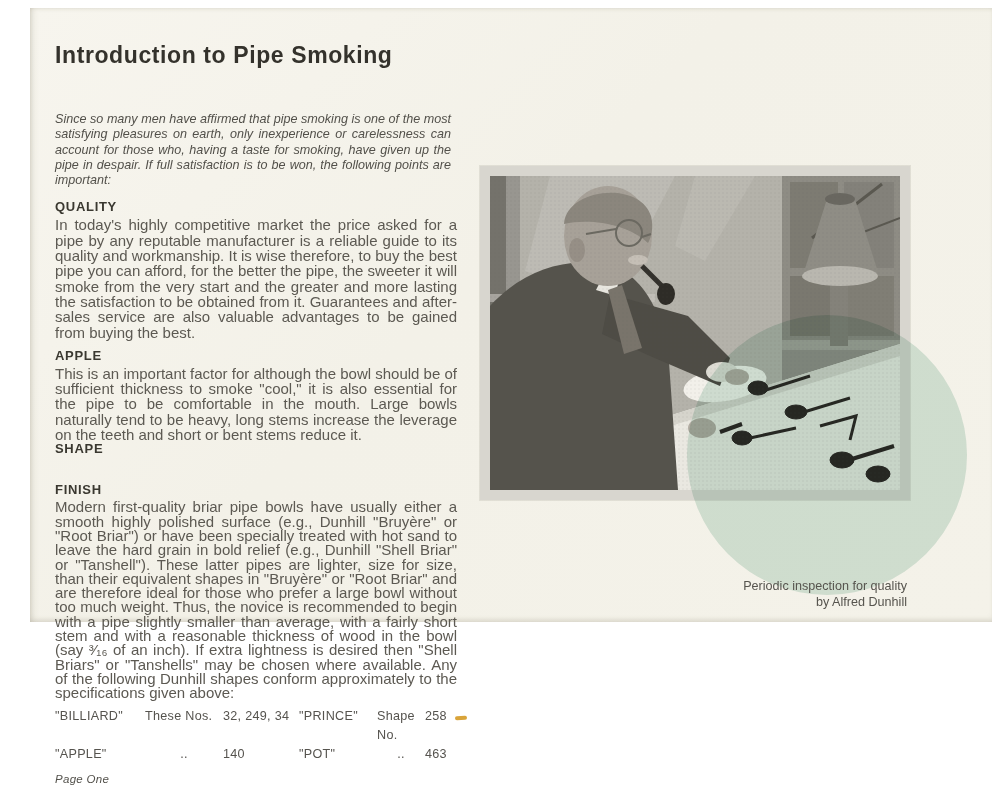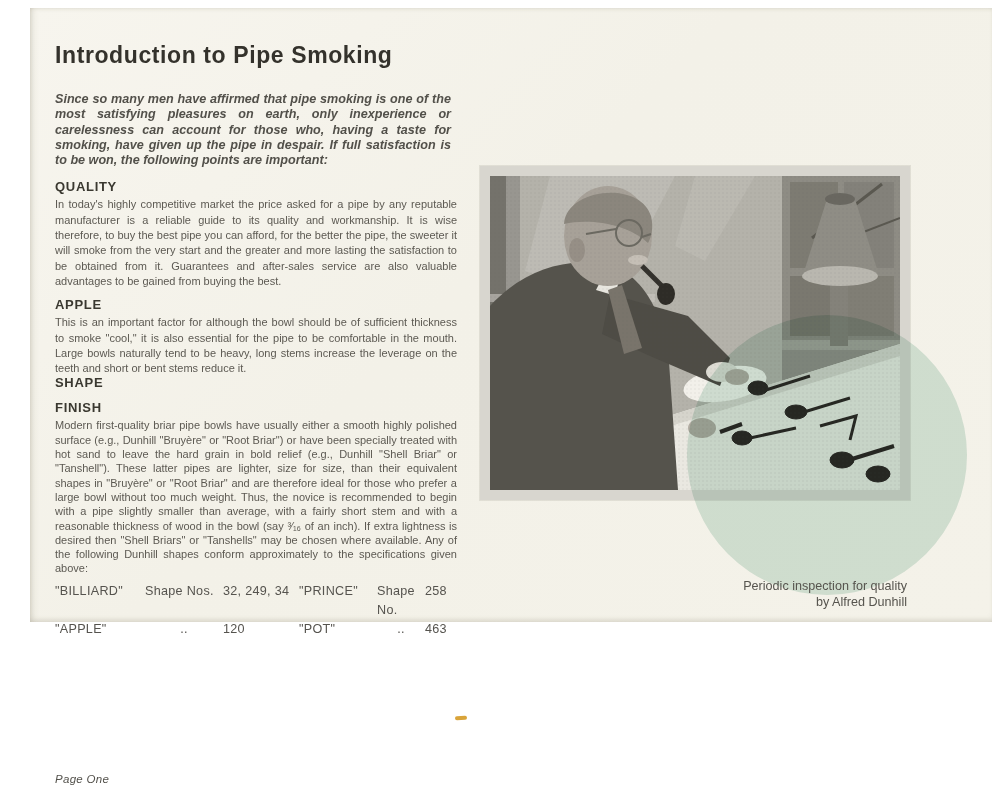--- a/index.html
+++ b/index.html
@@ -12,36 +12,35 @@
     position:absolute;left:30px;top:8px;width:962px;height:614px;
     background:linear-gradient(135deg,#f7f5ee 0%,#f3f1e8 45%,#f4f2e9 100%);
     box-shadow:inset 4px 0 7px -3px rgba(90,85,60,.25), inset 0 -4px 6px -3px rgba(90,85,60,.18), inset 0 3px 4px -3px rgba(90,85,60,.12);
   }
   .left-col{position:absolute;left:25px;top:34px;width:402px;}
   .title{
     font-size:23px;font-weight:bold;color:#34322c;letter-spacing:.6px;
     margin:0;line-height:26px;
   }
   .intro{
-    margin:24px 0 0 0;width:396px;
+    margin:44px 0 0 0;width:396px;
     font-style:italic;font-size:12.6px;line-height:15.3px;color:#52504a;
     text-align:justify;
-    font-weight:bold;
   }
   .section h2{
     font-size:13px;font-weight:bold;color:#3a3830;letter-spacing:.7px;
     margin:0 0 3px 0;line-height:14px;
   }
   .section p{
-    margin:0;font-size:11px;line-height:15.3px;color:#5c5952;text-align:justify;
+    margin:0;font-size:15px;line-height:15.3px;color:#5c5952;text-align:justify;
   }
   .sec-quality{margin-top:12px;}
   .sec-size{margin-top:9px;}
   .sec-shape{}
-  .sec-finish{margin-top:11px;}
+  .sec-finish{margin-top:27px;}
   .sec-finish p{line-height:14.3px;}
   .shape-table{margin-top:6px;font-size:12.6px;color:#55534e;letter-spacing:.3px;}
   .shape-row{display:flex;line-height:19px;}
   .c1{width:90px;} .c2{width:78px;} .c3{width:76px;} .c4{width:78px;} .c5{width:48px;}
   .c6{flex:1;text-align:left;}
   .c-center{text-align:center;}
   .page-footer{
     position:absolute;left:25px;top:765px;
     font-style:italic;font-size:11.5px;color:#53514b;letter-spacing:.3px;
   }
@@ -88,30 +87,30 @@
     </div>
 
     <div class="section sec-finish">
       <h2>FINISH</h2>
       <p>Modern first-quality briar pipe bowls have usually either a smooth highly polished surface (e.g., Dunhill "Bruyère" or "Root Briar") or have been specially treated with hot sand to leave the hard grain in bold relief (e.g., Dunhill "Shell Briar" or "Tanshell").  These latter pipes are lighter, size for size, than their equivalent shapes in "Bruyère" or "Root Briar" and are therefore ideal for those who prefer a large bowl without too much weight.  Thus, the novice is recommended to begin with a pipe slightly smaller than average, with a fairly short stem and with a reasonable thickness of wood in the bowl (say ³⁄₁₆ of an inch).  If extra lightness is desired then "Shell Briars" or "Tanshells" may be chosen where available.  Any of the following Dunhill shapes conform approximately to the specifications given above:</p>
     </div>
 
     <div class="shape-table">
       <div class="shape-row">
         <span class="c1">"BILLIARD"</span>
-        <span class="c2">Shape Nos.</span>
+        <span class="c2">These Nos.</span>
         <span class="c3">32, 249, 34</span>
         <span class="c4">"PRINCE"</span>
         <span class="c5">Shape No.</span>
         <span class="c6">258</span>
       </div>
       <div class="shape-row">
         <span class="c1">"APPLE"</span>
         <span class="c2 c-center">..</span>
-        <span class="c3">120</span>
+        <span class="c3">140</span>
         <span class="c4">"POT"</span>
         <span class="c5 c-center">..</span>
         <span class="c6">463</span>
       </div>
     </div>
   </div>
 
   <div class="photo-frame">
     <svg width="410" height="314" viewBox="0 0 410 314">
       <defs>

